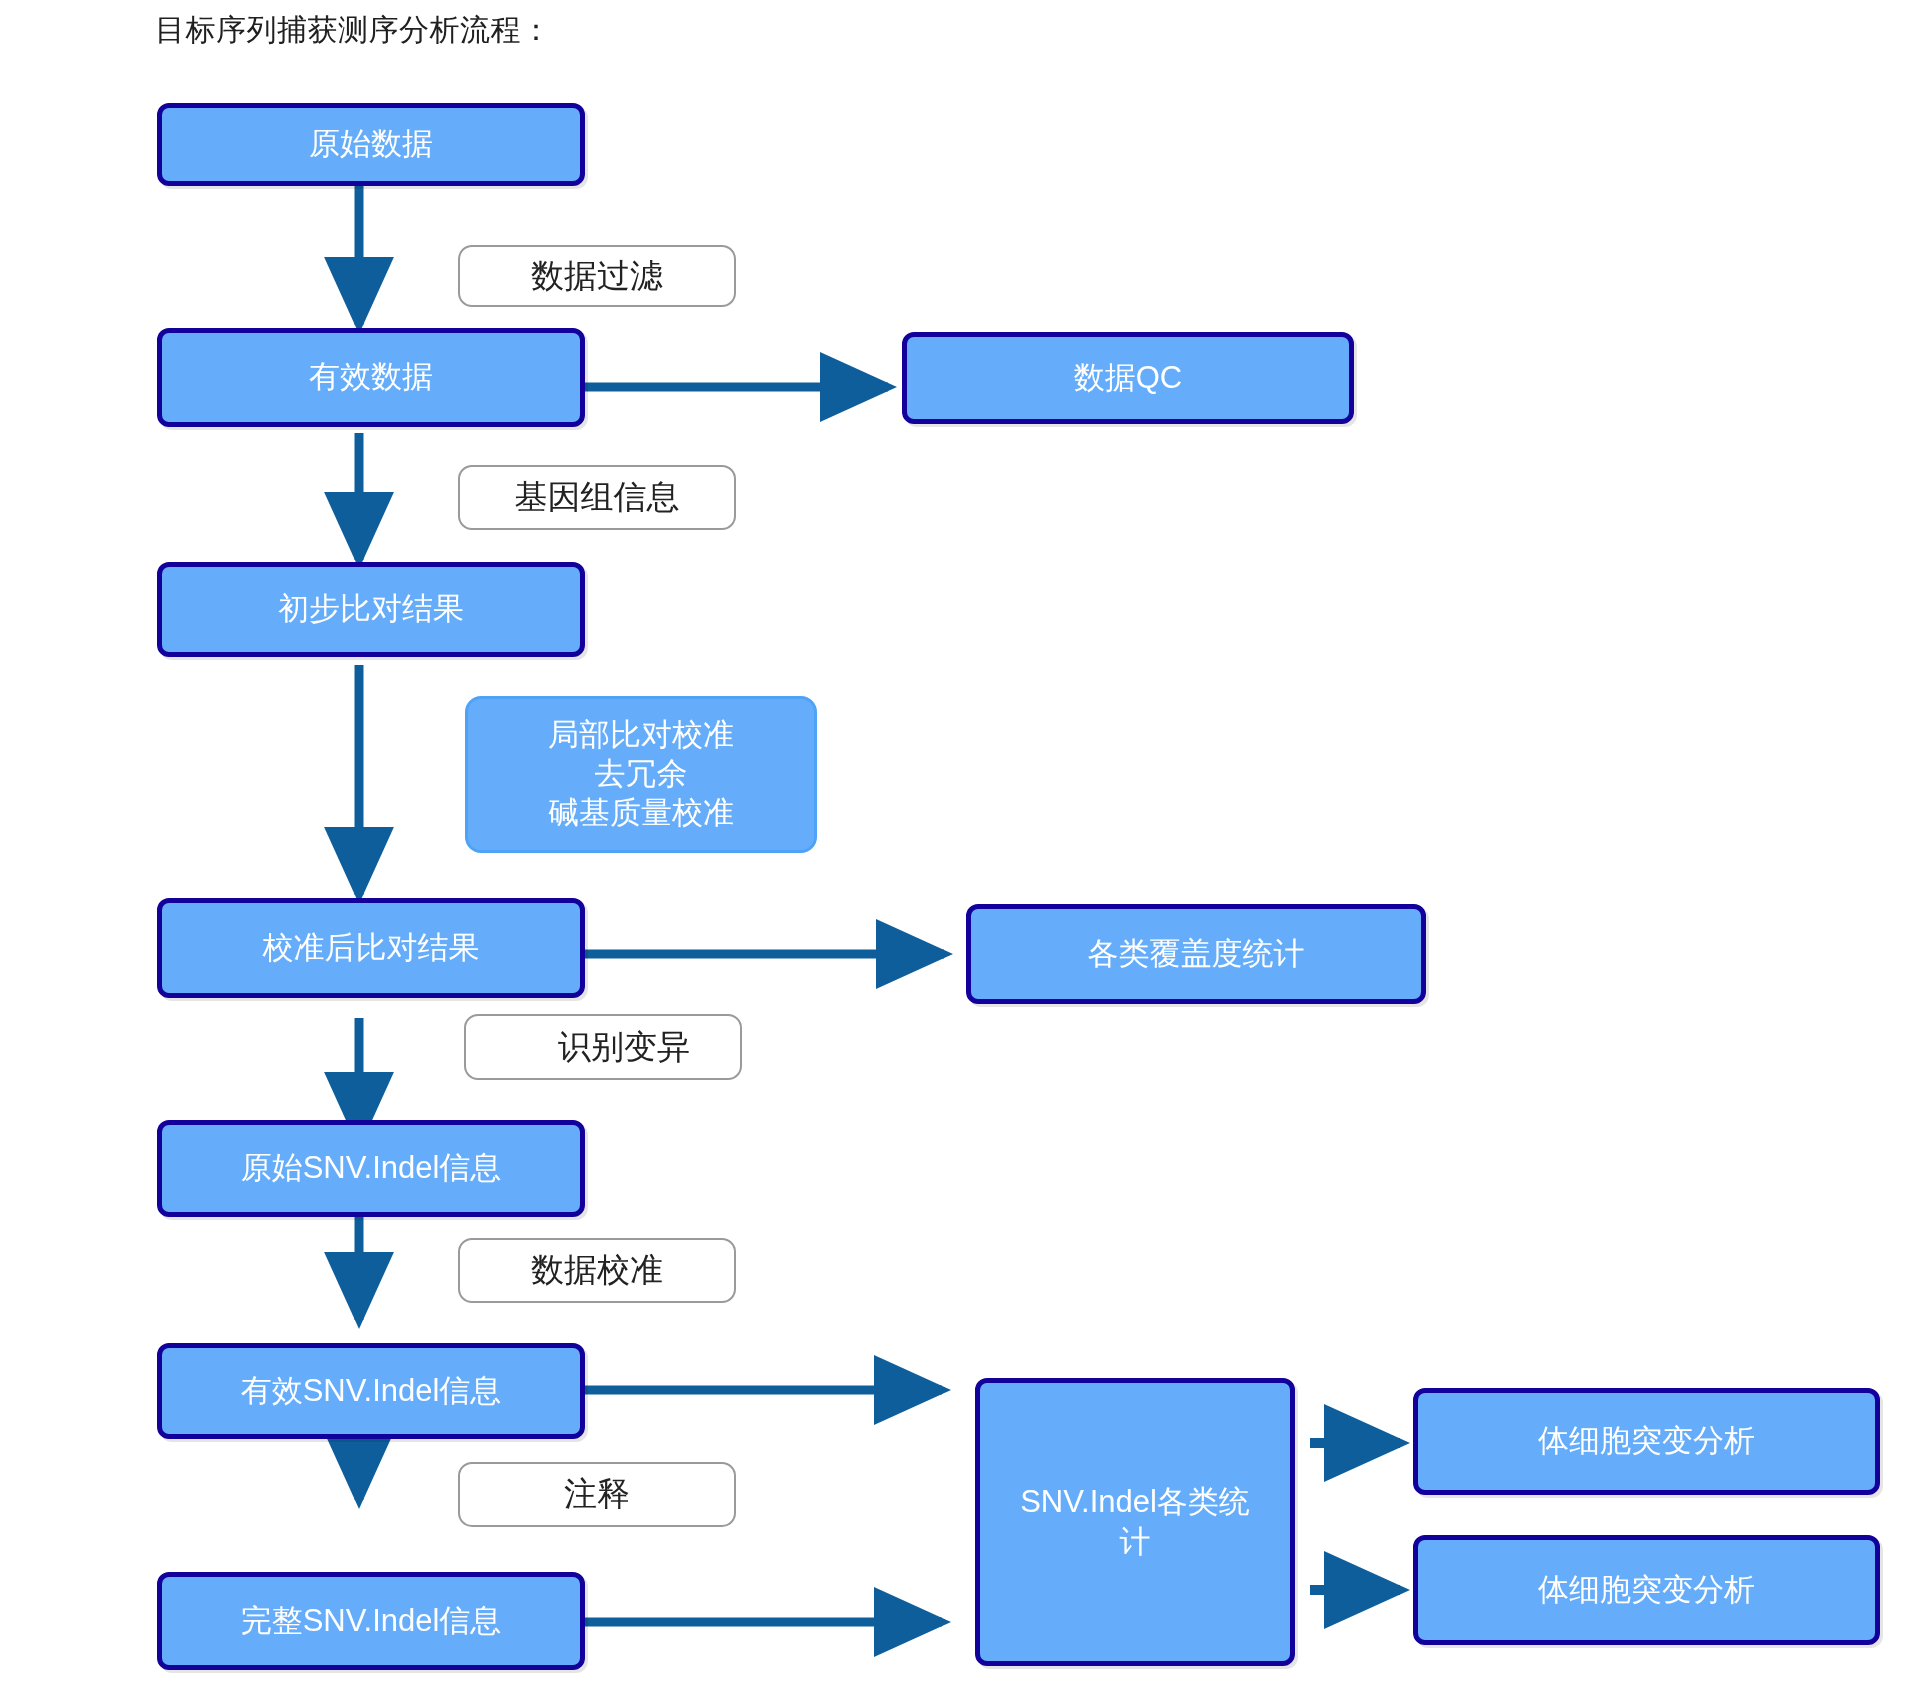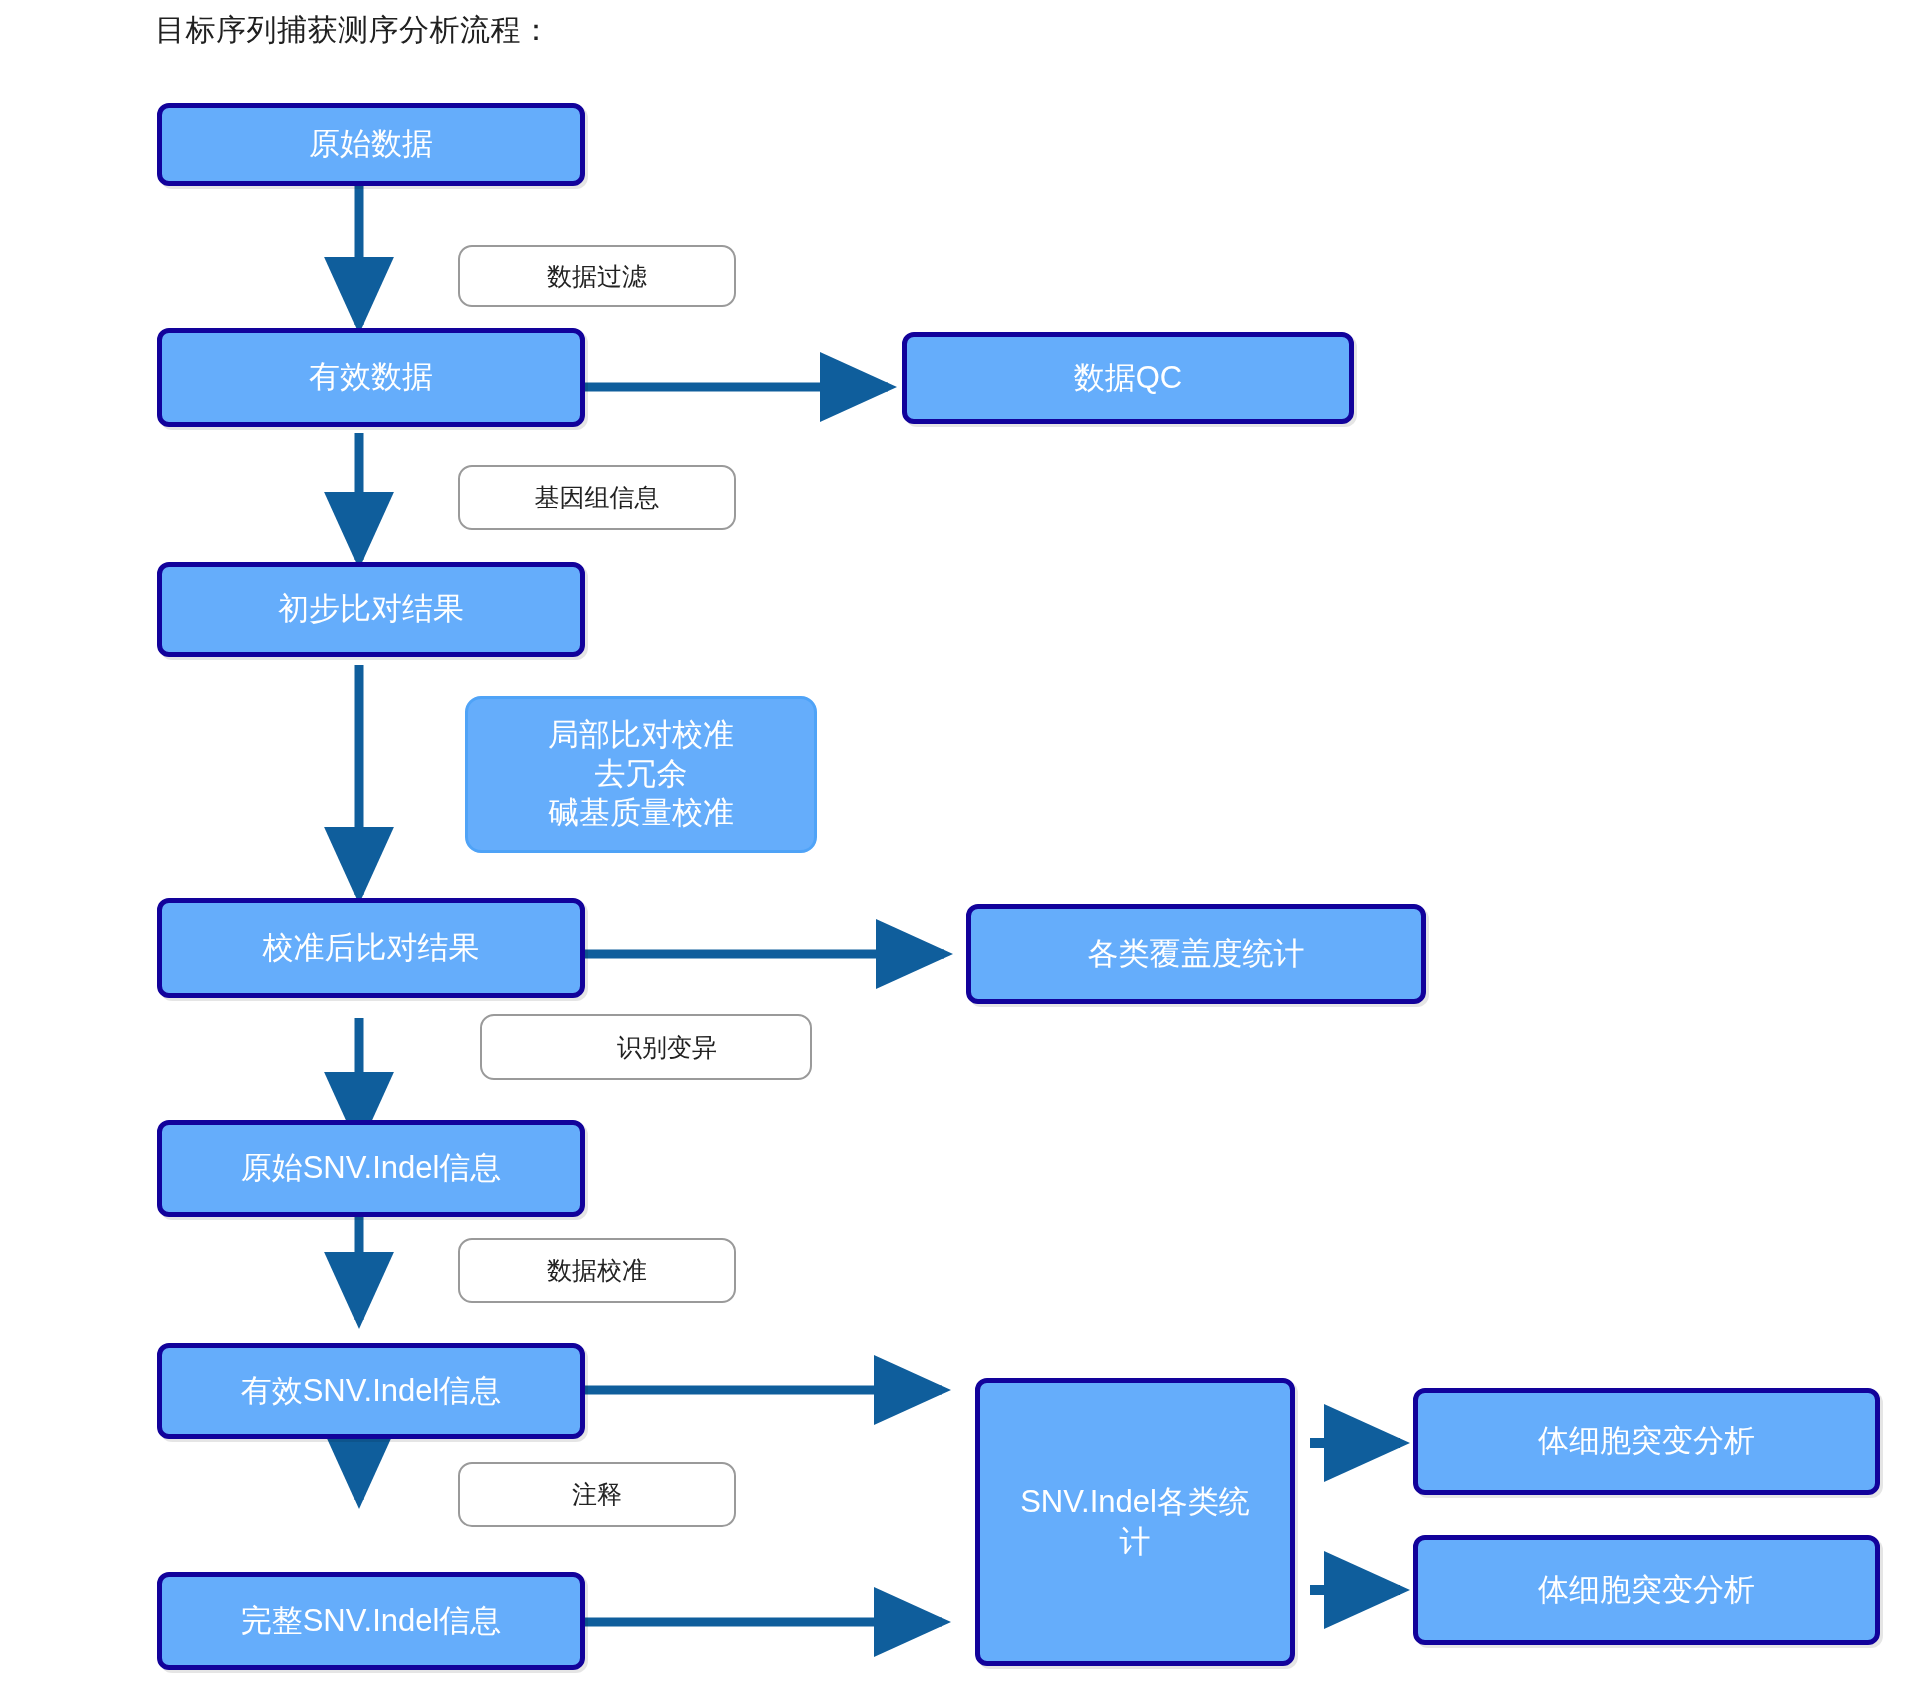--- a/index.html
+++ b/index.html
@@ -64,21 +64,21 @@
     position: absolute;
     box-sizing: border-box;
     background: #ffffff;
     border: 2px solid #9a9a9a;
     border-radius: 14px;
     color: #222222;
     display: flex;
     align-items: center;
     justify-content: center;
     text-align: center;
-    font-size: 25px;
+    font-size: 33px;
   }
 
   
   .conn {
     position: absolute;
     pointer-events: none;
   }
   .conn svg { display: block; overflow: visible; }
 </style>
 </head>
@@ -178,21 +178,21 @@
   </div>
 
   <div class="edge-label" style="left:458px;top:245px;width:278px;height:62px;">
     <span>数据过滤</span>
   </div>
 
   <div class="edge-label" style="left:458px;top:465px;width:278px;height:65px;">
     <span>基因组信息</span>
   </div>
 
-  <div class="edge-label" style="left:480px;top:1014px;width:332px;height:66px;padding-left:42px;">
+  <div class="edge-label" style="left:464px;top:1014px;width:278px;height:66px;padding-left:42px;">
     <span>识别变异</span>
   </div>
 
   <div class="edge-label" style="left:458px;top:1238px;width:278px;height:65px;">
     <span>数据校准</span>
   </div>
 
   <div class="edge-label" style="left:458px;top:1462px;width:278px;height:65px;">
     <span>注释</span>
   </div>

